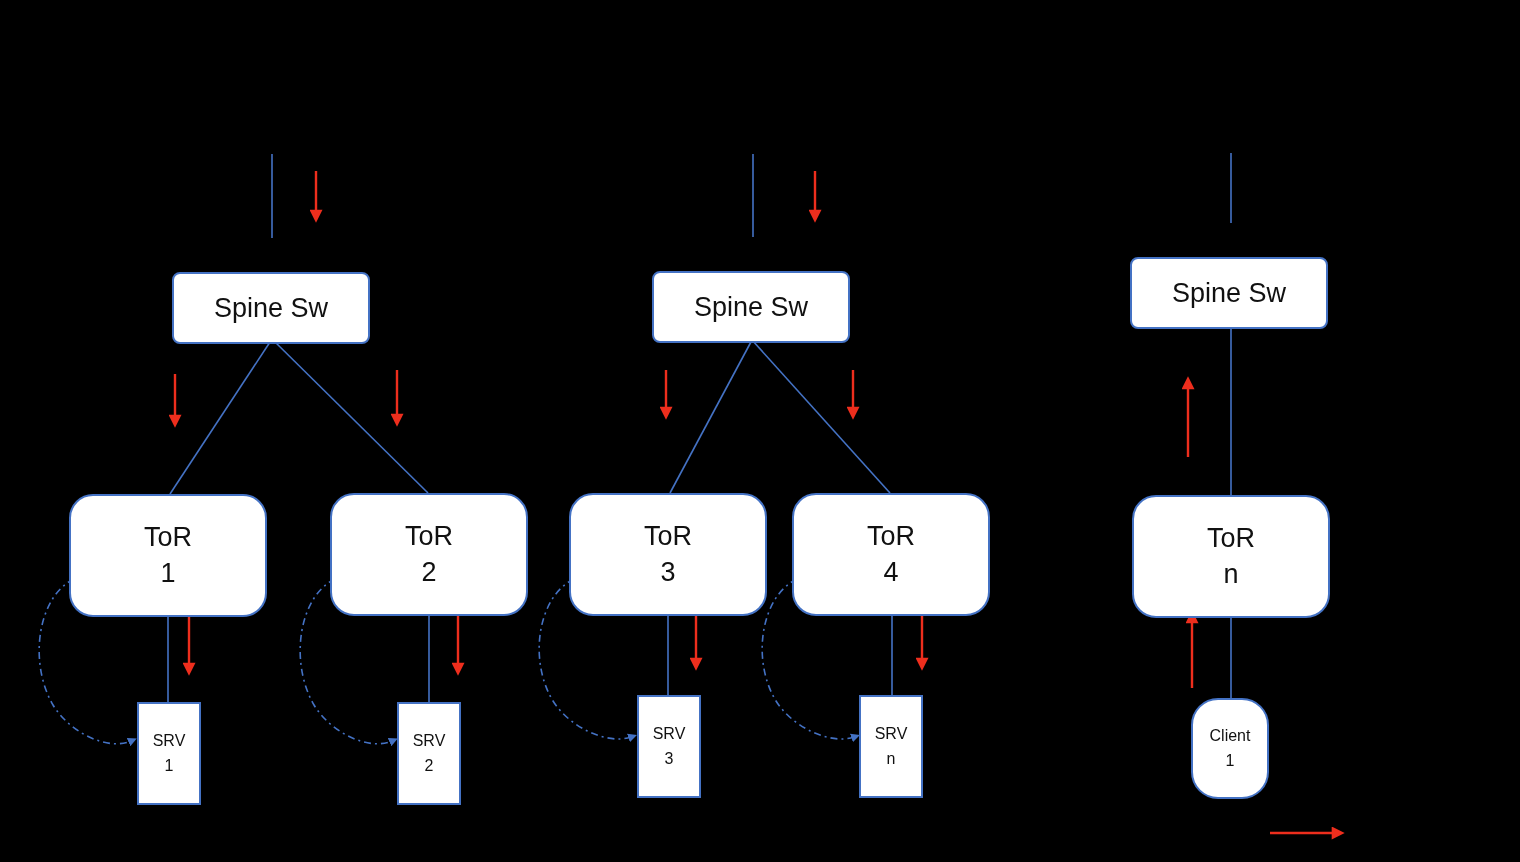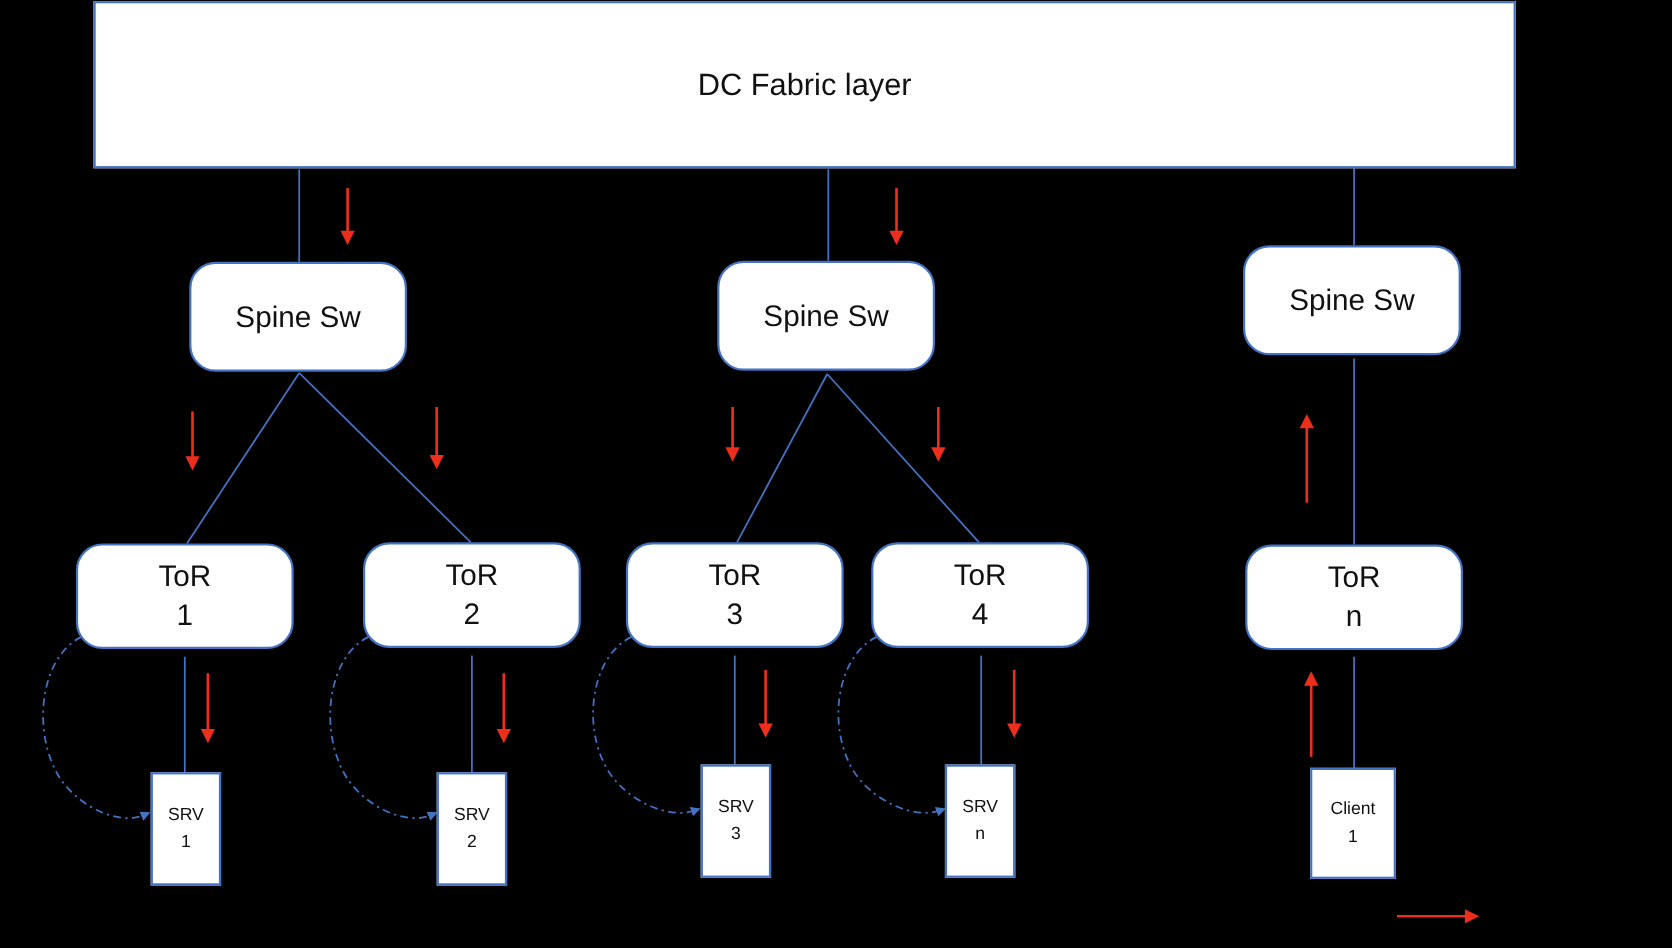--- a/index.html
+++ b/index.html
@@ -15,36 +15,36 @@
        stroke-dasharray:7 4 2 4;}
   .red{stroke:var(--arrow-red,#ee2e1d);stroke-width:2.4;fill:none;}
   .node{
     position:absolute;background:var(--box-fill,#fff);
     border:2.5px solid var(--box-border,#4472c4);
     color:var(--text,#111);
     display:flex;align-items:center;justify-content:center;
     text-align:center;box-sizing:border-box;
   }
   .fabric{left:85px;top:1px;width:1293px;height:152px;font-size:28px;}
-  .spine{width:198px;height:100px;border-radius:24px;font-size:27px;}
+  .spine{width:198px;height:72px;border-radius:8px;font-size:27px;margin-top:34px;}
   .s1{left:172px;top:238px;}
   .s2{left:652px;top:237px;}
   .s3{left:1130px;top:223px;}
-  .tor{width:198px;height:96px;border-radius:24px;font-size:27px;line-height:1.3;}
+  .tor{width:198px;height:123px;border-radius:24px;font-size:27px;line-height:1.3;}
   .t1{left:69px;top:494px;}
   .t2{left:330px;top:493px;}
   .t3{left:569px;top:493px;}
   .t4{left:792px;top:493px;}
   .tn{left:1132px;top:495px;}
   .leaf{width:64px;height:103px;font-size:16px;line-height:1.55;border-width:2.5px;text-align:center;}
   .e1{left:137px;top:702px;}
   .e2{left:397px;top:702px;}
   .e3{left:637px;top:695px;}
   .e4{left:859px;top:695px;}
-  .e5{left:1191px;top:698px;width:78px;height:101px;}
+  .e5{left:1191px;top:698px;width:78px;height:101px;border-radius:27px;}
 </style>
 </head>
 <body>
 
 <div id="stage">
 
   <svg class="wires" viewBox="0 0 1520 862" xmlns="http://www.w3.org/2000/svg">
     <defs>
       <marker id="redhead" viewBox="0 0 10 10" refX="1" refY="5" markerWidth="15" markerHeight="13" orient="auto" markerUnits="userSpaceOnUse">
         <path d="M0,0 L10,5 L0,10 z" fill="#ee2e1d"></path>
@@ -85,21 +85,20 @@
     <path class="red" marker-end="url(#redhead)" d="M458 612 L458 664"></path>
     <path class="red" marker-end="url(#redhead)" d="M696 609 L696 659"></path>
     <path class="red" marker-end="url(#redhead)" d="M922 609 L922 659"></path>
 
     <path class="red" marker-end="url(#redhead)" d="M1188 457 L1188 388"></path>
     <path class="red" marker-end="url(#redhead)" d="M1192 688 L1192 622"></path>
 
     <path class="red" marker-end="url(#redhead)" d="M1270 833 L1333 833"></path>
   </svg>
 
-  <div class="node fabric">DC Fabric layer</div>
 
   <div class="node spine s1">Spine Sw</div>
   <div class="node spine s2">Spine Sw</div>
   <div class="node spine s3">Spine Sw</div>
 
   <div class="node tor t1">
     <div>
       <div>ToR</div>
       <div>1</div>
     </div>

